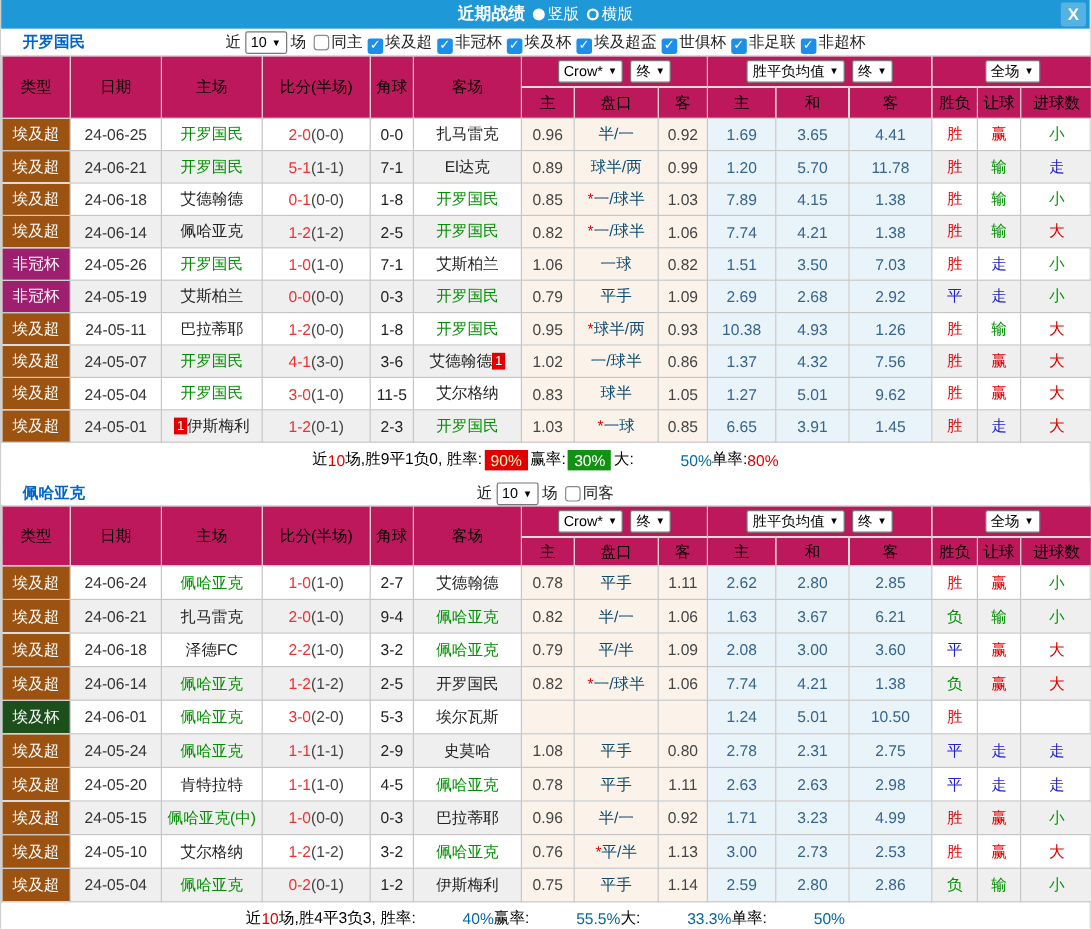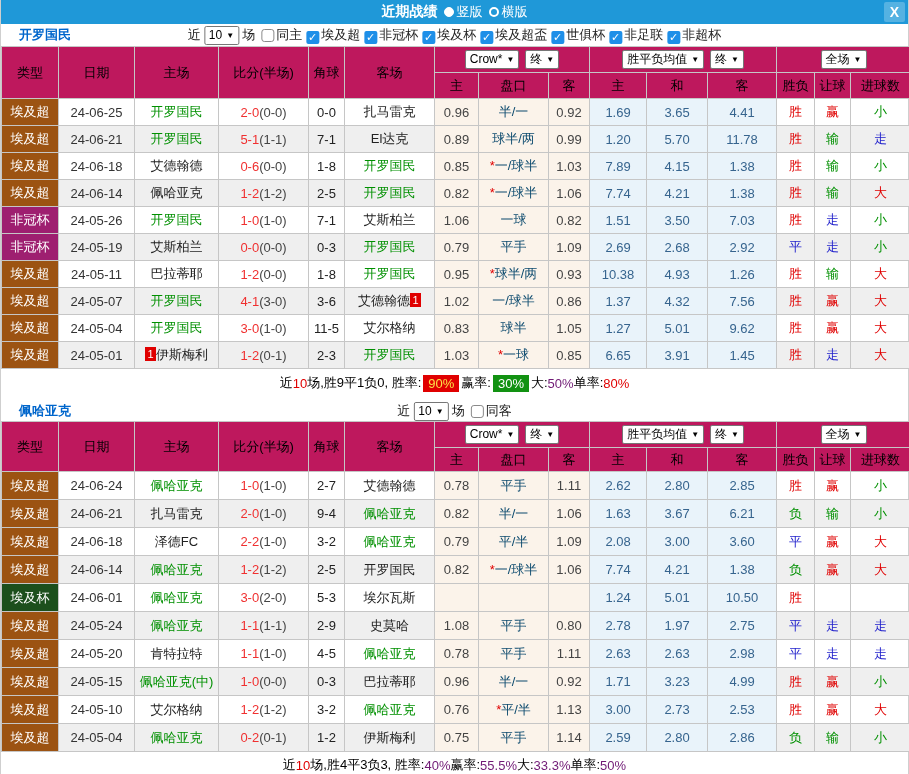--- a/index.html
+++ b/index.html
@@ -56,22 +56,22 @@
   .badge { display: inline-block; background: #E00000; color: #fff; font-size: 11px; line-height: 14px;
     min-width: 11px; padding: 0 1px; vertical-align: 1px; }
   .r { color: #E00000; }
   .g { color: #009000; }
   .b { color: #2222CC; }
 
   
   .summary { height: 28px; display: flex; align-items: center; justify-content: center; font-size: 13px; color: #000; }
   .sec1 .summary { height: 26px; }
   .summary .red { color: #E00000; }
-  .summary .blue { color: #701a75; }
-  .summary .badge-red { background: #E00000; color: #fde047; padding: 1px 5px; margin: 12px 2px; }
+  .summary .blue { color: #0369a1; margin-left: 39px; }
+  .summary .badge-red { background: #E00000; color: #fef9c3; padding: 1px 5px; margin: 12px 2px; }
   .summary .badge-green { background: #129212; color: #fff; padding: 1px 5px; margin: 0 2px; }
 
   .sec1 { margin-top: 4px; }
   .sec1 .teamrow { height: 20px; }
   .sec1 thead th { height: 24px; }
 </style>
 </head>
 <body>
 
 <div class="wrap">
@@ -188,21 +188,21 @@
               <td class="avg">5.70</td>
               <td class="avg">11.78</td>
               <td class="r">胜</td>
               <td class="g">输</td>
               <td class="b">走</td>
             </tr>
             <tr>
               <td class="type" style="background: rgb(156, 83, 18);">埃及超</td>
               <td class="date">24-06-18</td>
               <td><span class="tk">艾德翰德</span></td>
-              <td><span class="sc">0-6</span><span class="half">(0-0)</span></td>
+              <td><span class="sc">0-1</span><span class="half">(0-0)</span></td>
               <td>1-8</td>
               <td><span class="tg">开罗国民</span></td>
               <td class="odds">0.85</td>
               <td class="odds"><span class="star">*</span><span class="hc">一/球半</span></td>
               <td class="odds">1.03</td>
               <td class="avg">7.89</td>
               <td class="avg">4.15</td>
               <td class="avg">1.38</td>
               <td class="r">胜</td>
               <td class="g">输</td>
@@ -504,21 +504,21 @@
               <td class="type" style="background: rgb(156, 83, 18);">埃及超</td>
               <td class="date">24-05-24</td>
               <td><span class="tg">佩哈亚克</span></td>
               <td><span class="sc">1-1</span><span class="half">(1-1)</span></td>
               <td>2-9</td>
               <td><span class="tk">史莫哈</span></td>
               <td class="odds">1.08</td>
               <td class="odds"><span class="hc">平手</span></td>
               <td class="odds">0.80</td>
               <td class="avg">2.78</td>
-              <td class="avg">1.97</td>
+              <td class="avg">2.31</td>
               <td class="avg">2.75</td>
               <td class="b">平</td>
               <td class="b">走</td>
               <td class="b">走</td>
             </tr>
             <tr>
               <td class="type" style="background: rgb(156, 83, 18);">埃及超</td>
               <td class="date">24-05-20</td>
               <td><span class="tk">肯特拉特</span></td>
               <td><span class="sc">1-1</span><span class="half">(1-0)</span></td>

